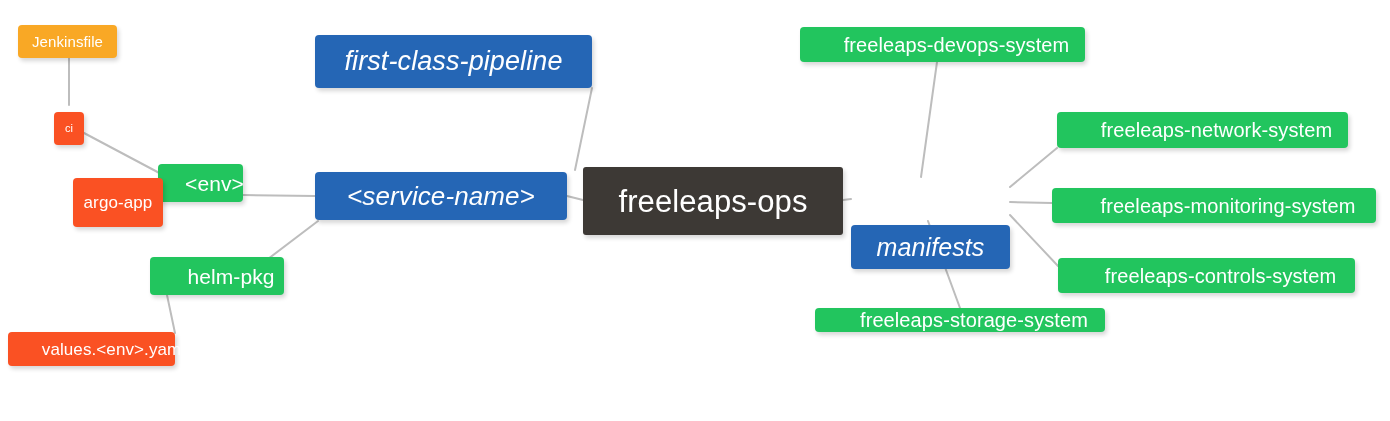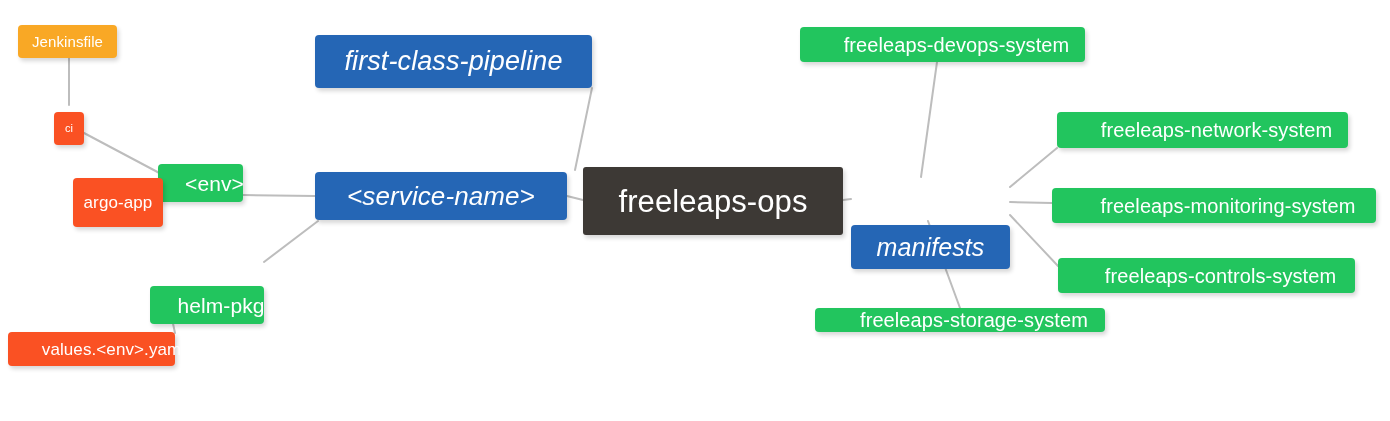--- a/index.html
+++ b/index.html
@@ -69,21 +69,21 @@
       <polyline points="1010,202 1052,203" fill="none" stroke="#bdbdbd" stroke-width="2" stroke-linecap="round"></polyline>
       <polyline points="1010,215 1058,266" fill="none" stroke="#bdbdbd" stroke-width="2" stroke-linecap="round"></polyline>
       <polyline points="928,221 960,308" fill="none" stroke="#bdbdbd" stroke-width="2" stroke-linecap="round"></polyline>
     </svg>
   <div id="node-layer">
       <div class="node n-root" style="left: 583px; top: 167px; width: 260px; height: 68px; font-size: 31px;">freeleaps-ops</div>
       <div class="node n-blue" style="left: 315px; top: 35px; width: 277px; height: 53px; font-size: 27px;">first-class-pipeline</div>
       <div class="node n-blue" style="left: 315px; top: 172px; width: 252px; height: 48px; font-size: 26px;">&lt;service-name&gt;</div>
       <div class="node n-blue" style="left: 851px; top: 177px; width: 159px; height: 44px; font-size: 25px; margin-top: 48px;">manifests</div>
       <div class="node n-green" style="left: 158px; top: 164px; width: 85px; height: 38px; font-size: 21px;">&lt;env&gt;</div>
-      <div class="node n-green" style="left: 150px; top: 257px; width: 114px; height: 38px; font-size: 21px; margin-top: 29px;">helm-pkg</div>
+      <div class="node n-green" style="left: 150px; top: 257px; width: 134px; height: 38px; font-size: 21px;">helm-pkg</div>
       <div class="node n-orange" style="left: 18px; top: 25px; width: 99px; height: 33px; font-size: 15px;">Jenkinsfile</div>
       <div class="node n-red" style="left: 54px; top: 112px; width: 30px; height: 33px; font-size: 11px;">ci</div>
       <div class="node n-red" style="left: 33px; top: 178px; width: 90px; height: 49px; font-size: 17px; margin-left: 40px;">argo-app</div>
       <div class="node n-red" style="left: 8px; top: 332px; width: 167px; height: 34px; font-size: 17px; padding-left: 44px;">values.&lt;env&gt;.yaml</div>
       <div class="node n-green" style="left: 800px; top: 27px; width: 285px; height: 35px; font-size: 20px;">freeleaps-devops-system</div>
       <div class="node n-green" style="left: 1057px; top: 112px; width: 291px; height: 36px; font-size: 20px;">freeleaps-network-system</div>
       <div class="node n-green" style="left: 1052px; top: 188px; width: 324px; height: 35px; font-size: 20px;">freeleaps-monitoring-system</div>
       <div class="node n-green" style="left: 1058px; top: 258px; width: 297px; height: 35px; font-size: 20px;">freeleaps-controls-system</div>
       <div class="node n-green" style="left: 815px; top: 308px; width: 290px; height: 24px; font-size: 20px;">freeleaps-storage-system</div>
     </div>

